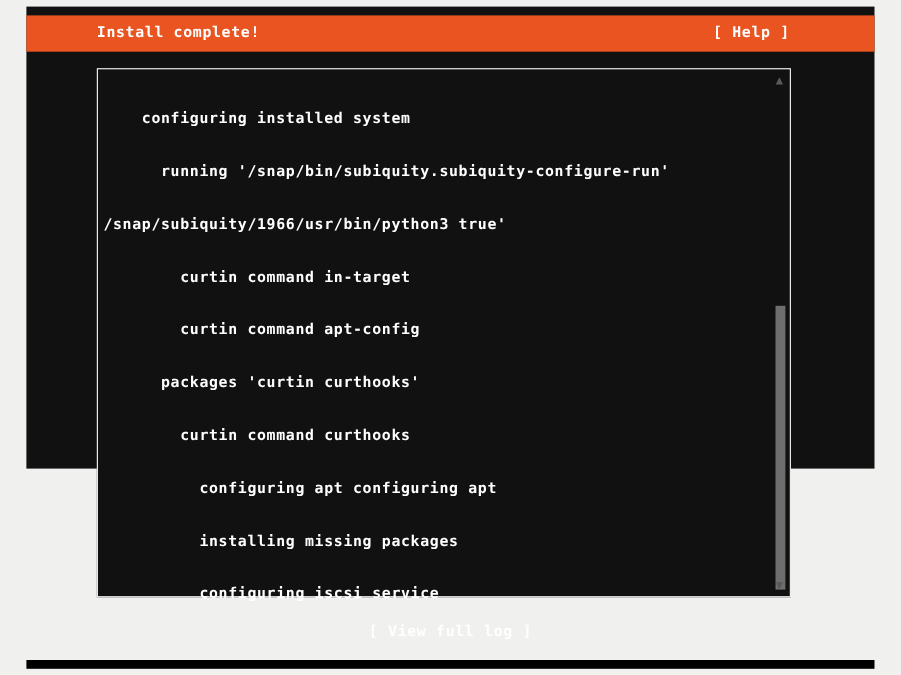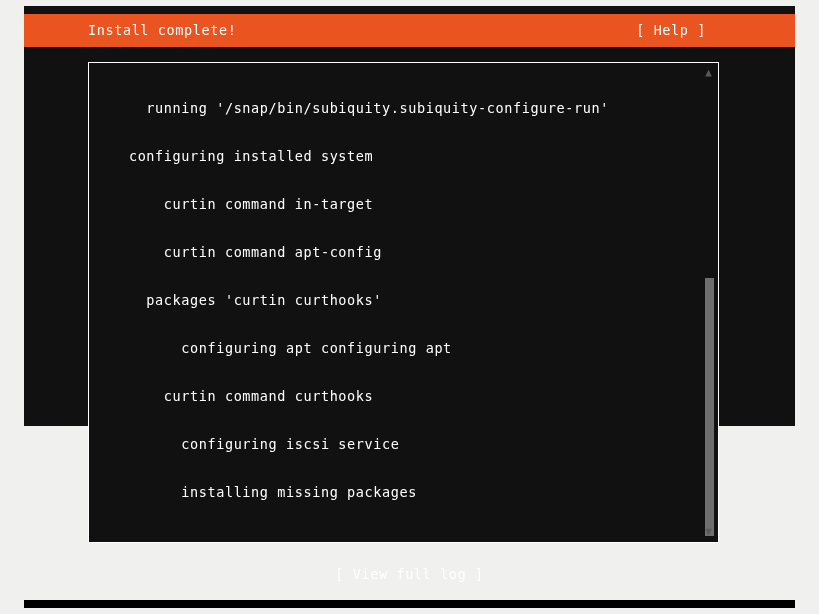--- a/index.html
+++ b/index.html
@@ -21,20 +21,21 @@
   }
 
   
   .terminal {
     position: absolute;
     left: 24px;
     top: 6px;
     width: 771px;
     height: 420px;
     background: #111111;
+    font-weight: bold;
   }
 
   
   .bottom-strip {
     position: absolute;
     left: 24px;
     top: 600px;
     width: 771px;
     height: 8px;
     background: #000000;
@@ -56,21 +57,21 @@
     top: 8px;
     font-size: 13.5px;
     line-height: 16px;
     letter-spacing: 0.6px;
     color: #ffffff;
     white-space: pre;
   }
 
   .header-help {
     position: absolute;
-    right: 89px;
+    right: 77px;
     top: 8px;
     font-size: 13.5px;
     line-height: 16px;
     letter-spacing: 0.6px;
     color: #ffffff;
     white-space: pre;
     cursor: pointer;
   }
 
   
@@ -169,29 +170,30 @@
   <div class="terminal">
 
     <div class="header-bar">
       <div class="header-title">Install complete!</div>
       <div class="header-help">[ Help ]</div>
     </div>
 
     <div class="log-box">
 
       <div class="log-text">
+        <div class="log-line">    configuring installed system</div>
         <div class="log-line">      running '/snap/bin/subiquity.subiquity-configure-run'</div>
-        <div class="log-line">    configuring installed system</div>
+        <div class="log-line">/snap/subiquity/1966/usr/bin/python3 true'</div>
         <div class="log-line">        curtin command in-target</div>
         <div class="log-line">        curtin command apt-config</div>
         <div class="log-line">      packages 'curtin curthooks'</div>
+        <div class="log-line">        curtin command curthooks</div>
         <div class="log-line">          configuring apt configuring apt</div>
-        <div class="log-line">        curtin command curthooks</div>
+        <div class="log-line">          installing missing packages</div>
         <div class="log-line">          configuring iscsi service</div>
-        <div class="log-line">          installing missing packages</div>
         
         
         
         
         
         
         
         
         
         

